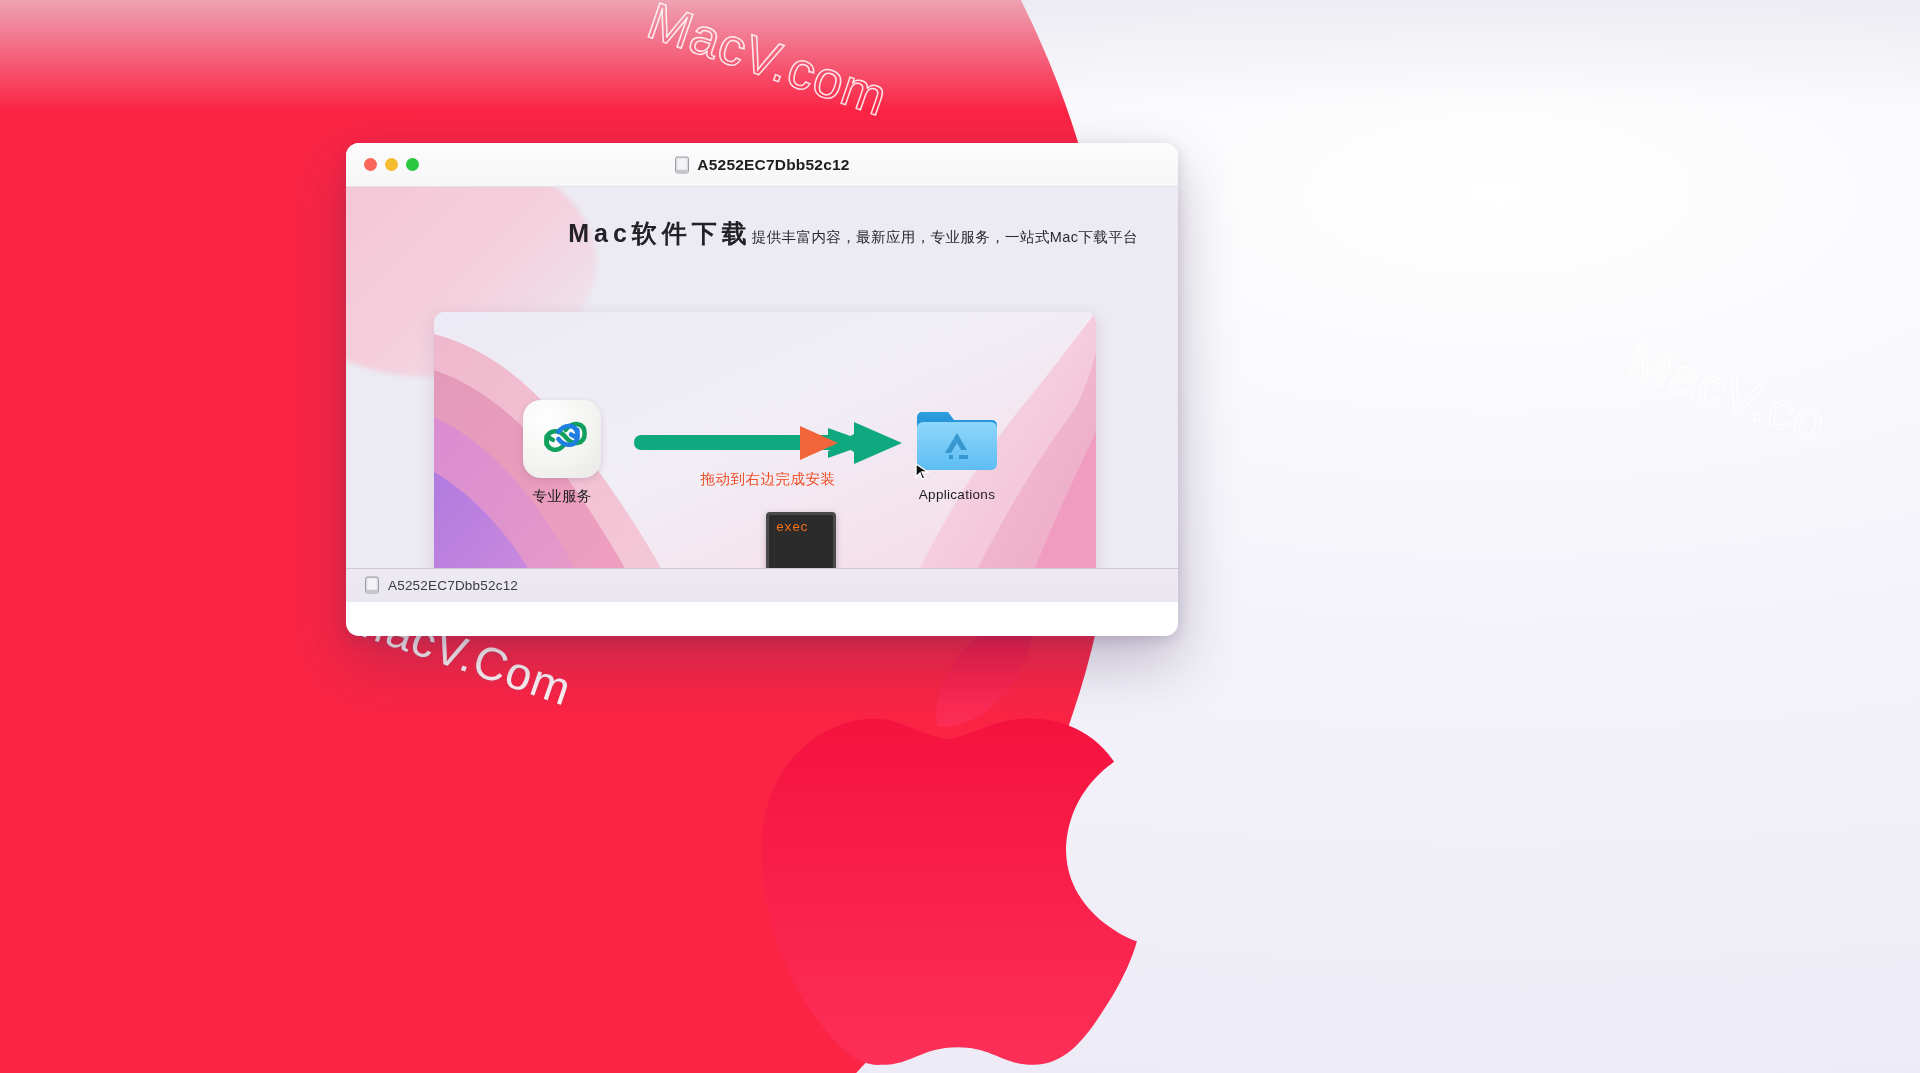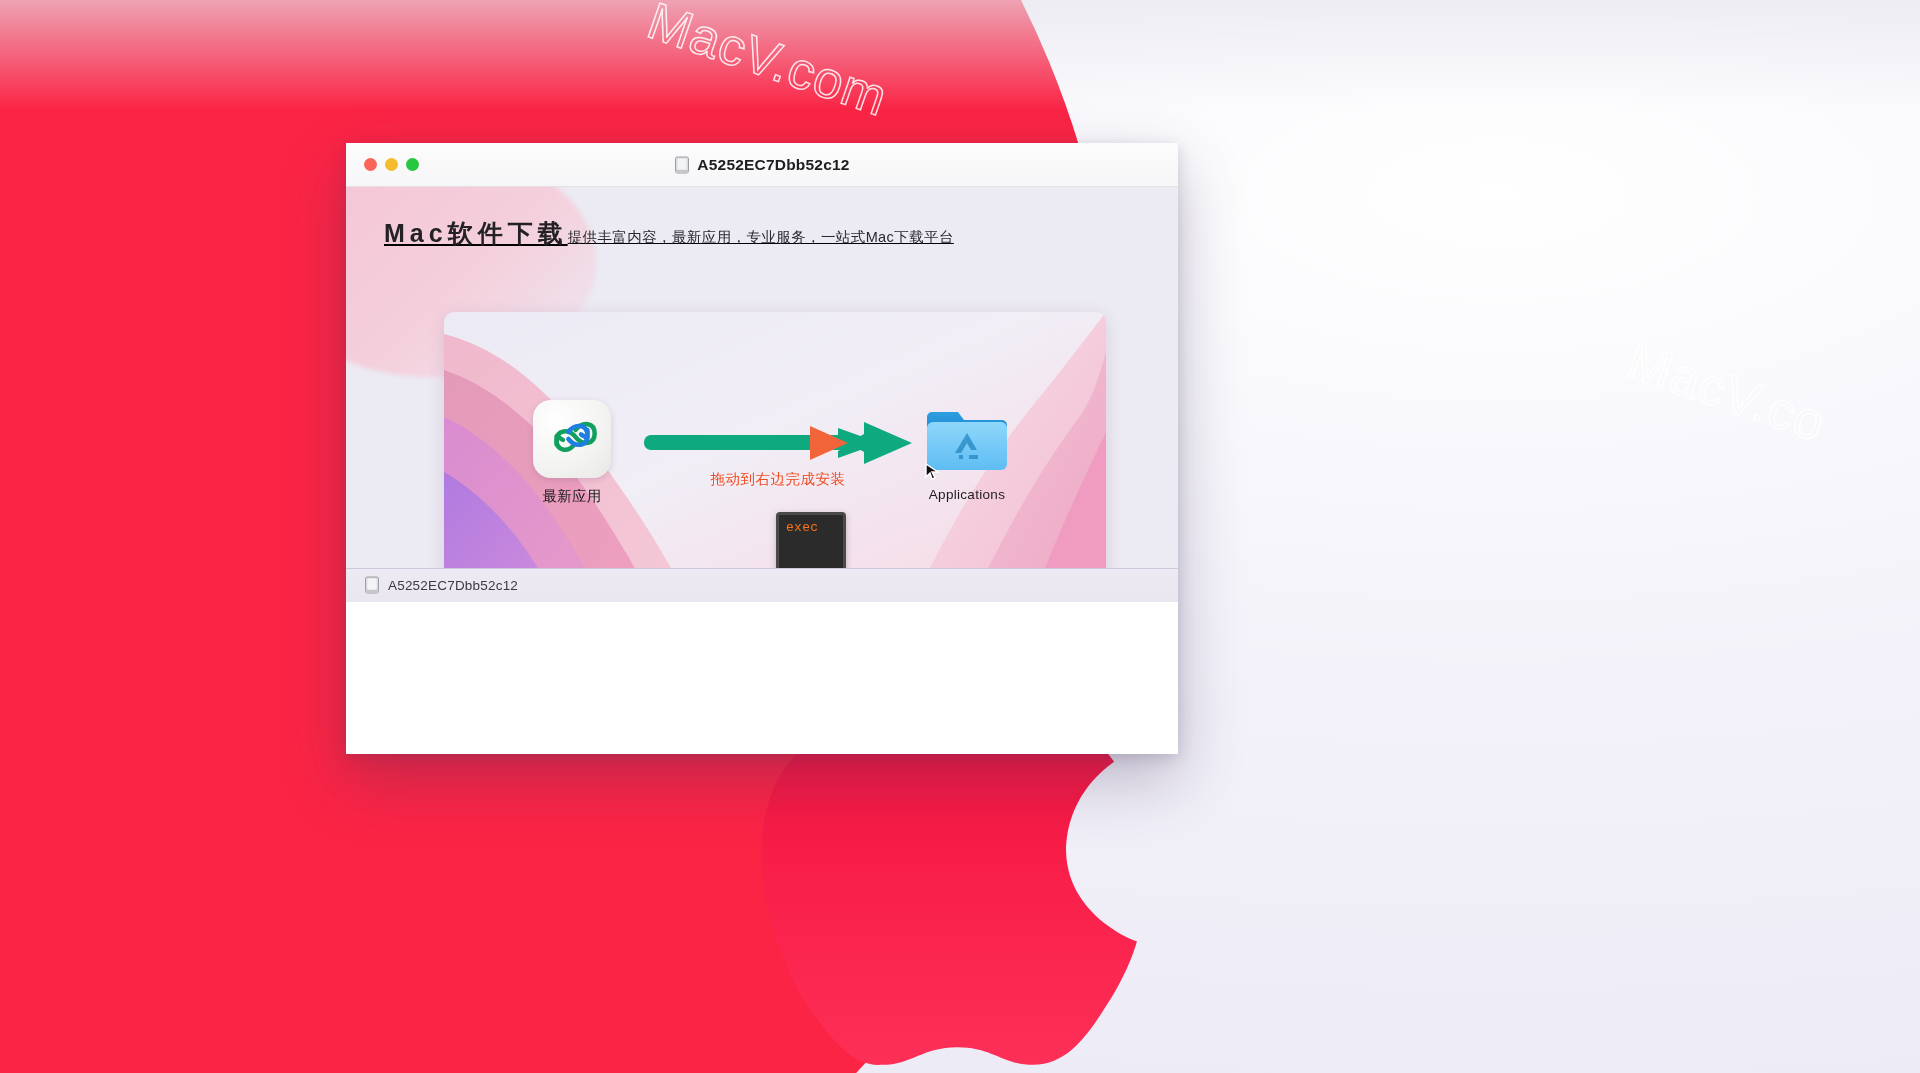--- a/index.html
+++ b/index.html
@@ -48,22 +48,22 @@
     user-select:none; white-space:nowrap;
   }
   .wm-tl { left:660px; top:-10px; transform:rotate(19deg); }
   .wm-r  { left:1640px; top:330px; transform:rotate(19deg); }
   .wm-c  { left:360px; top:590px; transform:rotate(19deg); font-size:46px;
            color:rgba(255,255,255,.95); -webkit-text-stroke:0;
            text-shadow:0 1px 2px rgba(120,110,140,.25); }
 
   
   #window {
-    position:absolute; left:346px; top:143px; width:832px; height:611px;
-    border-radius:0;
+    position:absolute; left:346px; top:143px; width:832px; height:493px;
+    border-radius:13px;
     background:#ffffff;
     box-shadow:0 26px 60px rgba(70,50,90,.30), 0 4px 14px rgba(70,50,90,.18);
     overflow:hidden;
   }
   .titlebar {
     position:relative; height:44px;
     background:linear-gradient(180deg,#fcfcfd 0%,#f6f6f8 100%);
     border-bottom:1px solid #e2e1e6;
     display:flex; align-items:center;
   }
@@ -88,33 +88,33 @@
   
   .header-blob {
     position:absolute; left:-80px; top:-40px; width:330px; height:230px;
     background:linear-gradient(135deg,#f6c3d4 0%, #f4cfdc 60%, rgba(244,207,220,0) 100%);
     border-radius:50%;
     filter:blur(2px);
   }
 
   .win-header {
     position:relative; z-index:3;
-    padding:30px 16px 0 38px;
-    display:flex; align-items:baseline; justify-content:flex-start;text-decoration:underline;
+    padding:30px 32px 0 38px;
+    display:flex; align-items:baseline; justify-content:flex-end;
   }
   .brand {
     font-size:25px; font-weight:700; color:#232126; letter-spacing:5px;
   }
   .tagline {
     font-size:14.5px; color:#2a2830; letter-spacing:.4px; margin-right:8px;
   }
 
   
   .dmg-panel {
-    position:absolute; left:98px; top:125px;
+    position:absolute; left:88px; top:125px;
     width:662px; height:290px;
     border-radius:10px 10px 0 0;
     overflow:hidden;
     box-shadow:0 4px 16px rgba(120,90,140,.18);
   }
   .dmg-wall { position:absolute; inset:0; }
 
   .icon-node { position:absolute; text-align:center; }
   .icon-label {
     margin-top:9px; font-size:13.5px; color:#1d1c20; white-space:nowrap;
@@ -282,21 +282,21 @@
             <svg viewBox="0 0 64 64" width="58" height="58">
               <g fill="none" stroke-width="5" stroke-linecap="round" stroke-linejoin="round">
                 <path d="M36,22 C44,12 57,14 57,26 C57,38 44,40 36,30 C28,20 15,22 15,34 C15,44 26,47 33,40" stroke="#12a05e"></path>
                 <path d="M30,22 C22,12 9,14 9,26 C9,38 22,40 30,30 C38,20 51,22 51,34 C51,44 40,47 33,40" stroke="#1f7fe0" opacity="0"></path>
                 <path d="M28,24 C36,14 49,16 49,28 C49,40 36,42 28,32" stroke="#1f7fe0"></path>
                 <path d="M49,22 L49,31 L42,27" stroke="#1f7fe0"></path>
                 <path d="M15,38 L15,29 L22,33" stroke="#12a05e"></path>
               </g>
             </svg>
           </div>
-          <div class="icon-label cn">最新应用</div>
+          <div class="icon-label cn">专业服务</div>
         </div>
 
         <div class="icon-node" id="apps-icon">
           <div class="folder-wrap">
             <svg viewBox="0 0 86 78" width="86" height="78">
               <defs>
                 <linearGradient id="fTab" x1="0" y1="0" x2="0" y2="1">
                   <stop offset="0%" stop-color="#2d9fe0"></stop>
                     <stop offset="100%" stop-color="#1f87cf"></stop>
                 </linearGradient>

